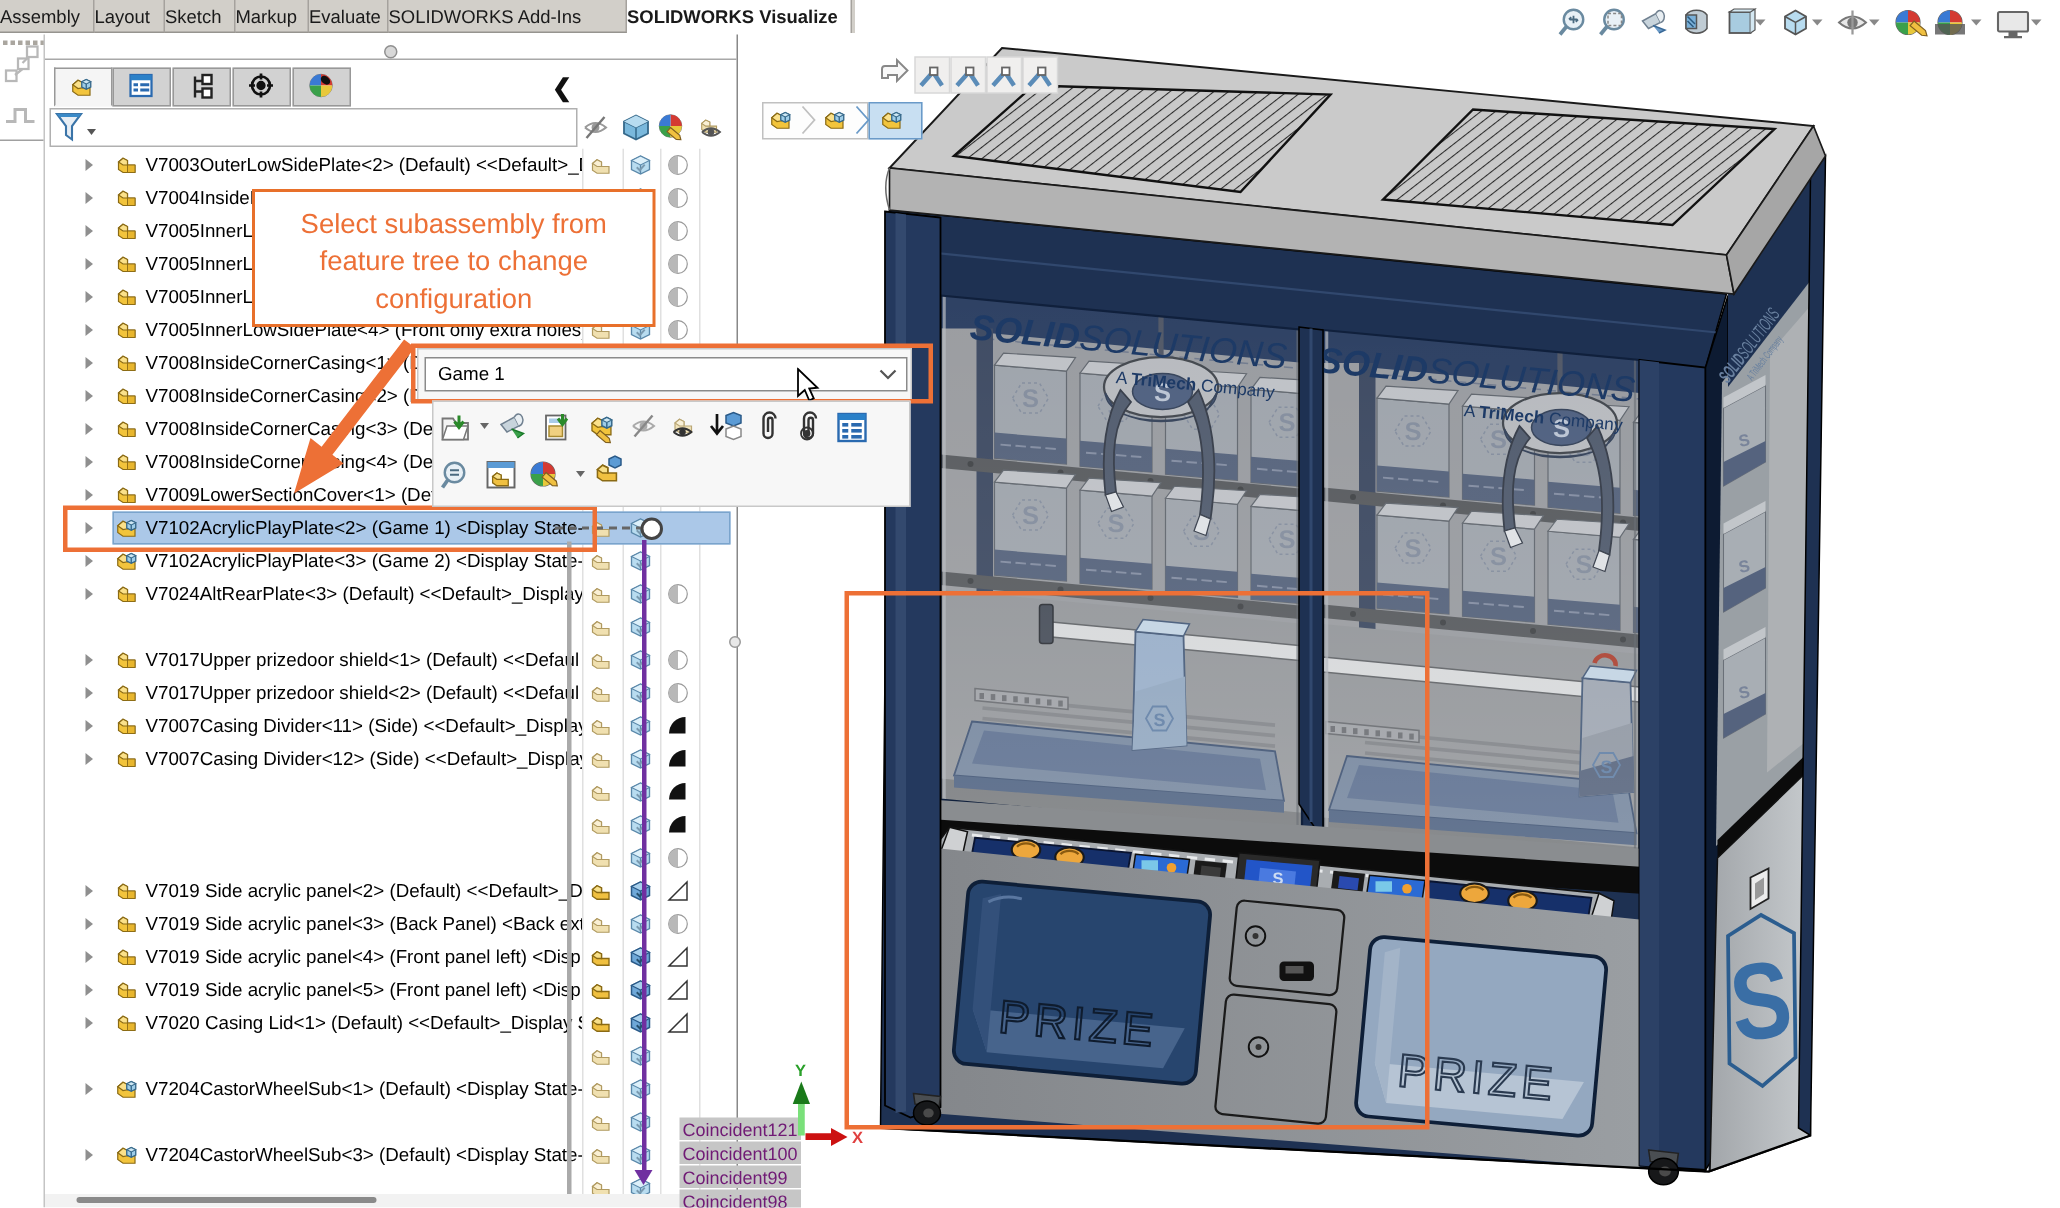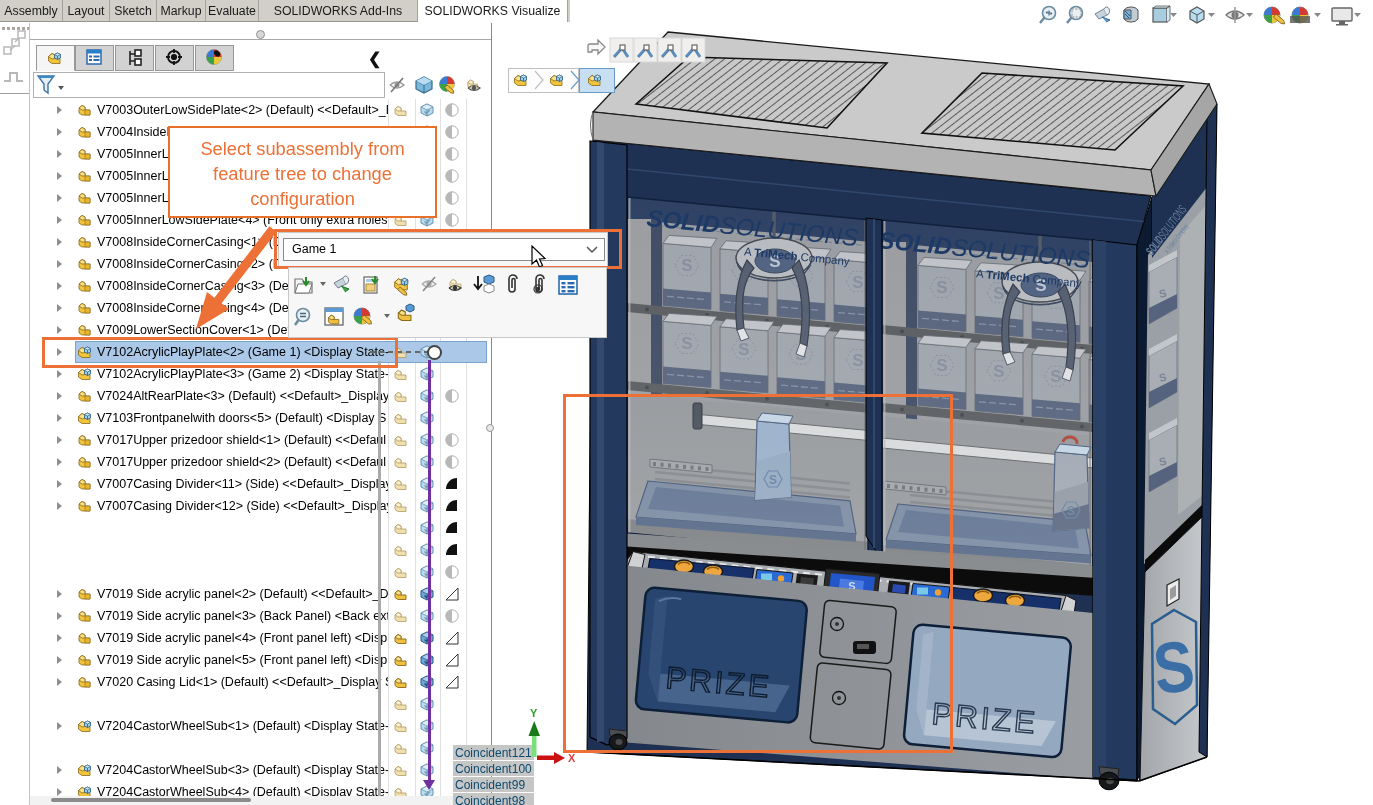--- a/index.html
+++ b/index.html
@@ -1,24 +1,24 @@
 <!DOCTYPE html>
 <html><head><meta charset="utf-8">
 <style>
 html,body{margin:0;padding:0}
 body{width:1373px;height:805px;overflow:hidden;position:relative;background:#fff;font-family:"Liberation Sans",sans-serif}
 .abs{position:absolute}
 #tabbar{left:0;top:0;width:570px;height:22px;background:#d2cfc9}
-#tabbar .tab{display:inline-block;height:22px;line-height:23px;font-size:12.3px;color:#1a1a1a;border-right:1px solid #a5a29d;vertical-align:top;text-align:center;box-sizing:border-box;border-bottom:1px solid #96948f}
-#tabbar .tab.active{background:#fff;font-weight:normal;border-bottom:none}
+#tabbar .tab{display:inline-block;height:22px;line-height:23px;font-size:12.3px;color:#1a1a1a;border-right:1px solid #a5a29d;vertical-align:top;box-sizing:border-box;border-bottom:1px solid #96948f}
+#tabbar .tab.active{background:#fff;font-weight:bold;border-bottom:none}
 .trow{position:absolute;left:0;width:358px;height:22px;white-space:nowrap;overflow:hidden}
 .trow .arr{position:absolute;left:27px;top:7px;width:0;height:0;border-top:4px solid transparent;border-bottom:4px solid transparent;border-left:5.5px solid #8f8f8f}
 .trow .ttext{position:absolute;left:67px;top:4px;font-size:12.5px;color:#000}
 .orect{position:absolute;border:3px solid #ed7036;box-sizing:border-box}
-.clabel{position:absolute;left:453px;width:81px;height:15px;background:#c6c6c6;color:#0c4a6e;font-size:12px;line-height:16px;padding-left:2px;box-sizing:border-box}
+.clabel{position:absolute;left:453px;width:81px;height:15px;background:#c6c6c6;color:#701a75;font-size:12px;line-height:16px;padding-left:2px;box-sizing:border-box}
 </style></head>
 <body>
 
 <svg width="0" height="0" style="position:absolute">
 <defs>
 <g id="part16">
  <path d="M2 6 L5 3.5 L8 5 L8 8 L13 8 L13 13 L5 13 L2 11 Z" fill="#f2c43c" stroke="#8a6a14" stroke-width="0.8"></path>
  <path d="M2 6 L5 3.5 L8 5 L8 8 L5 8 Z" fill="#fbe18a" stroke="#8a6a14" stroke-width="0.8"></path>
  <path d="M8 8 L13 8 L13 13 L8 13 Z" fill="#e8b62e" stroke="#8a6a14" stroke-width="0.6"></path>
 </g>
@@ -864,27 +864,20 @@
     </div>
     <svg class="abs" style="left:363px;top:289px" width="16" height="16">
       <use href="#ypart"></use>
     </svg>
     <svg class="abs" style="left:389px;top:289px" width="16" height="16">
       <use href="#cubechk"></use>
     </svg>
     <svg class="abs" style="left:414px;top:289px" width="16" height="16">
       <use href="#halfmoon"></use>
     </svg>
-    <div class="trow" style="top:308px">
-      <span class="arr"></span>
-      <svg class="abs" style="left:47px;top:3px" width="16" height="16">
-        <use href="#asm16"></use>
-      </svg>
-      <span class="ttext">V7103Frontpanelwith doors&lt;5&gt; (Default) &lt;Display S</span>
-    </div>
     <svg class="abs" style="left:363px;top:311px" width="16" height="16">
       <use href="#ypart"></use>
     </svg>
     <svg class="abs" style="left:389px;top:311px" width="16" height="16">
       <use href="#cubechk"></use>
     </svg>
     <div class="trow" style="top:330px">
       <span class="arr"></span>
       <svg class="abs" style="left:47px;top:3px" width="16" height="16">
         <use href="#part16"></use>
@@ -1086,27 +1079,20 @@
         <use href="#asm16"></use>
       </svg>
       <span class="ttext">V7204CastorWheelSub&lt;3&gt; (Default) &lt;Display State-</span>
     </div>
     <svg class="abs" style="left:363px;top:663px" width="16" height="16">
       <use href="#ypart"></use>
     </svg>
     <svg class="abs" style="left:389px;top:663px" width="16" height="16">
       <use href="#cubechk"></use>
     </svg>
-    <div class="trow" style="top:682px">
-      <span class="arr"></span>
-      <svg class="abs" style="left:47px;top:3px" width="16" height="16">
-        <use href="#asm16"></use>
-      </svg>
-      <span class="ttext">V7204CastorWheelSub&lt;4&gt; (Default) &lt;Display State-</span>
-    </div>
     <svg class="abs" style="left:363px;top:685px" width="16" height="16">
       <use href="#ypart"></use>
     </svg>
     <svg class="abs" style="left:389px;top:685px" width="16" height="16">
       <use href="#cubechk"></use>
     </svg>
     <div class="abs" style="left:340px;top:252px;width:62px;height:2px;background:repeating-linear-gradient(90deg,#666 0 5px,transparent 5px 9px)"></div>
     <div class="abs" style="left:397px;top:246px;width:15px;height:15px;border-radius:50%;background:#fff;border:2.5px solid #444;box-sizing:border-box"></div>
     <div class="abs" style="left:398px;top:261px;width:2.5px;height:420px;background:#7030a0"></div>
     <div class="abs" style="left:393px;top:681px;width:0;height:0;border-left:6px solid transparent;border-right:6px solid transparent;border-top:10px solid #7030a0"></div>

